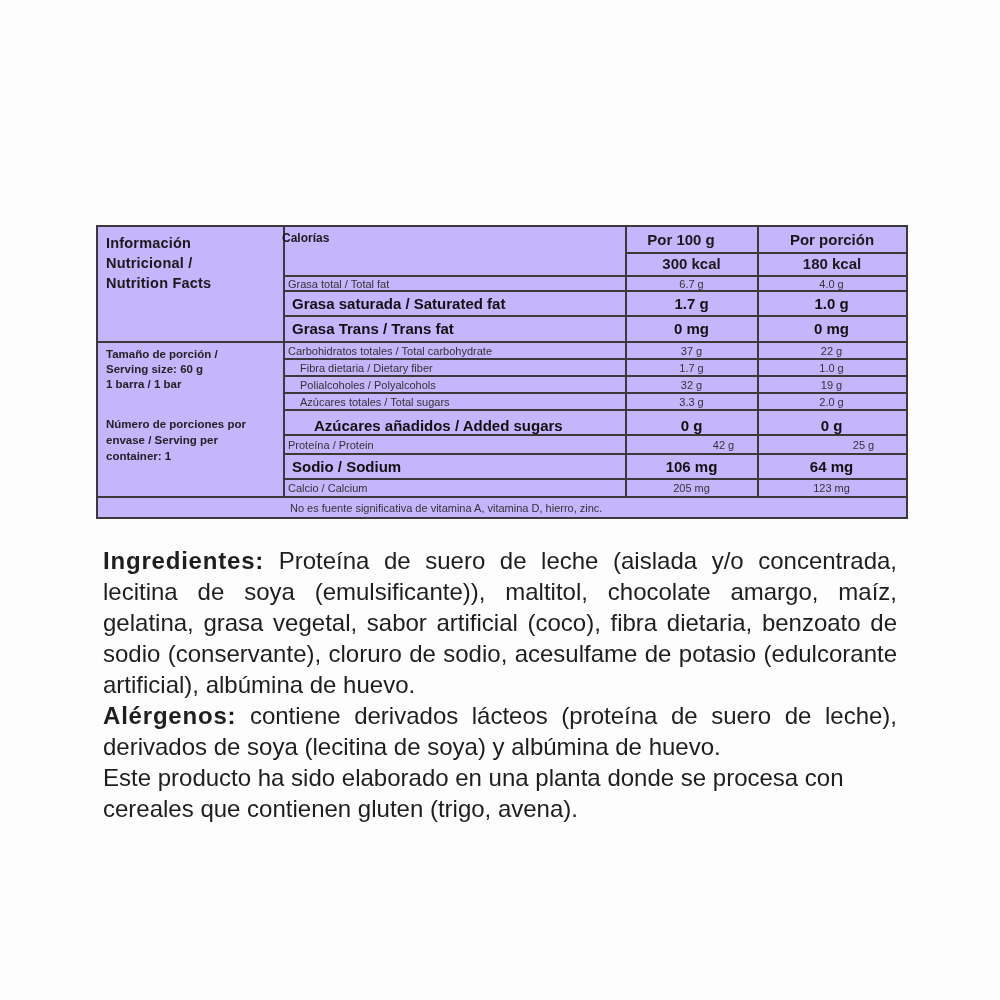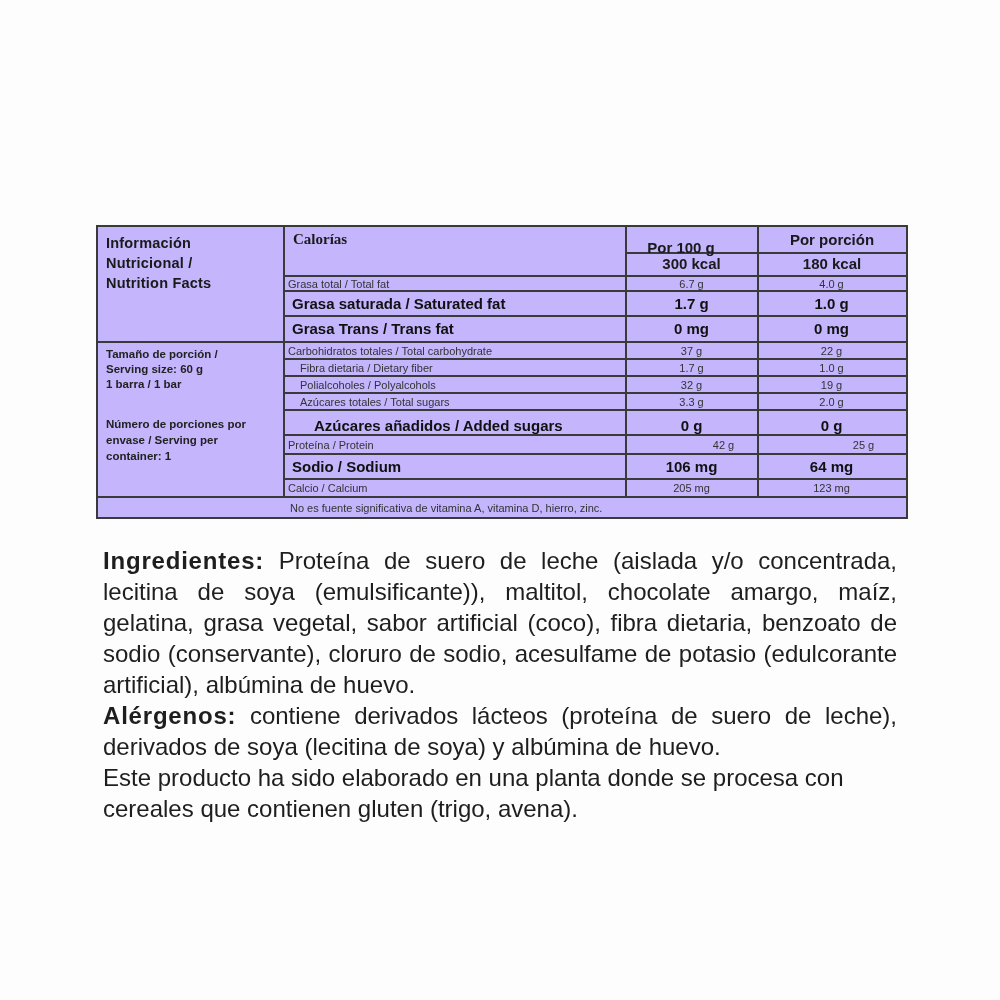--- a/index.html
+++ b/index.html
@@ -31,21 +31,21 @@
   .row .v1 { width: 131px; text-align: center; }
   .row .v2 { flex: 1; text-align: center; }
 
   .small { font-size: 11px; color: #333; }
   .small.indent .lbl { padding-left: 16px; }
   .big { font-size: 15px; font-weight: bold; color: #111; }
   .big .lbl { padding-left: 8px; }
   .big.indent .lbl { padding-left: 30px; }
 
   .cal-label {
-    position: absolute; left: 195px; top: 4px; font-weight: bold; font-size: 15px; font-family: Liberation Serif, serif;
+    position: absolute; left: 184px; top: 4px; font-weight: bold; font-size: 12px;
   }
   .hdr-cell { position: absolute; text-align: center; font-weight: bold; font-size: 15px; }
 
   .footnote {
     position: absolute; left: 186px; right: 0; top: 271px; height: 21px;
     font-size: 11px; color: #333; padding-left: 6px; line-height: 21px;
   }
 
   .ingredients {
     position: absolute; left: 103px; top: 545px; width: 794px;
@@ -90,21 +90,21 @@
     <div>Serving size: 60 g</div>
     <div>1 barra / 1 bar</div>
   </div>
   <div class="left-servings">
     <div>Número de porciones por</div>
     <div>envase / Serving per</div>
     <div>container: 1</div>
   </div>
 
   <div class="cal-label">Calorías</div>
-  <div class="hdr-cell" style="left:528px; width:110px; top:12px;">Por 100 g</div>
+  <div class="hdr-cell" style="left:528px; width:110px; top:4px;">Por 100 g</div>
   <div class="hdr-cell" style="left:660px; right:0; top:4px;">Por porción</div>
   <div class="hdr-cell" style="left:528px; width:131px; top:28px;">300 kcal</div>
   <div class="hdr-cell" style="left:660px; right:0; top:28px;">180 kcal</div>
 
   <div class="row small" style="top:49px; height:15px;">
     <span class="lbl">Grasa total / Total fat</span>
     <span class="v1">6.7 g</span>
     <span class="v2">4.0 g</span>
   </div>
   <div class="row big" style="top:64px; height:25px;">

